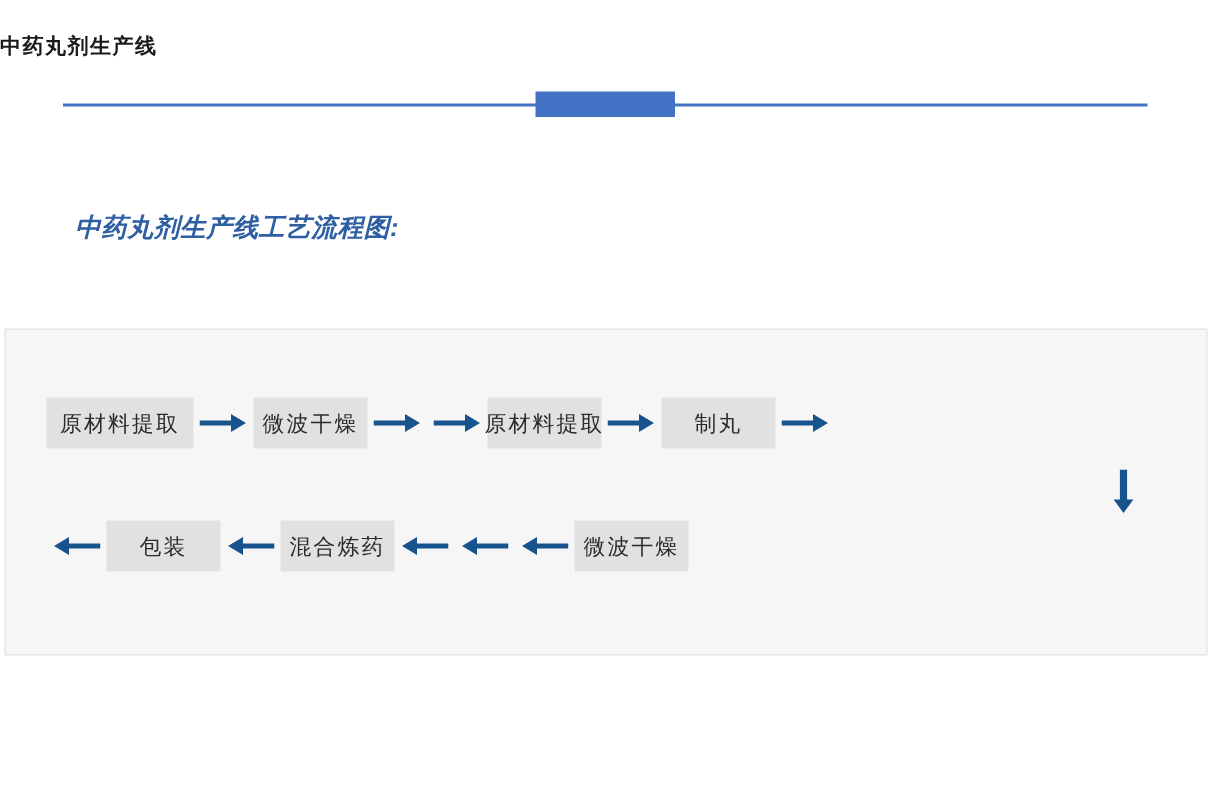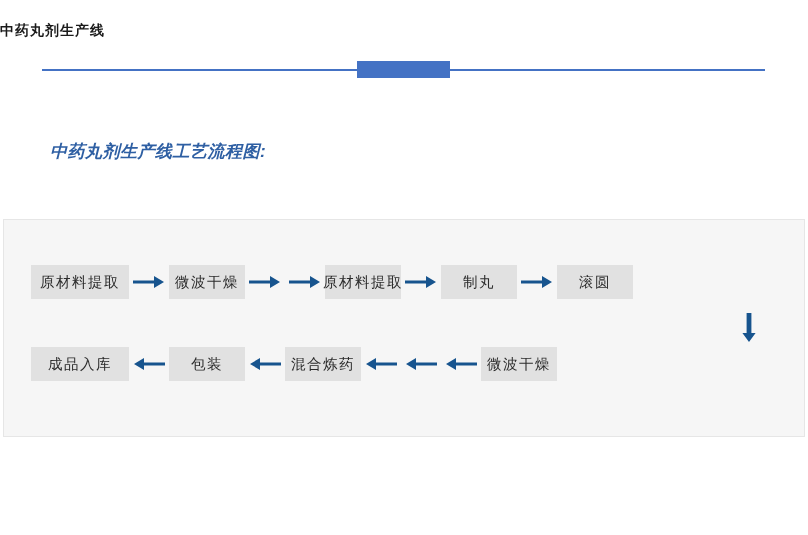--- a/index.html
+++ b/index.html
@@ -180,37 +180,31 @@
     <div class="flow-node w-92">
       <span>制丸</span>
     </div>
 
     <div class="arrow">
       <svg width="32" height="16" viewBox="0 0 32 16">
           <path d="M0 6.4 H21 V2 L31 8 L21 14 V9.6 H0 Z" fill="#17548e"></path>
         </svg>
     </div>
 
-    <div class="flow-node w-92">
-      <span>滚圆</span>
-    </div>
   </div>
 
   <div id="down-connector">
     <svg width="16" height="30" viewBox="0 0 16 30">
         <path d="M5.6 0 H10.4 V20 H14.6 L8 29 L1.4 20 H5.6 Z" fill="#17548e"></path>
       </svg>
   </div>
 
   <div class="flow-row" id="flow-row-2">
     <div style="width:11px;flex:0 0 auto;"></div>
 
-    <div class="flow-node w-98">
-      <span>成品入库</span>
-    </div>
 
     <div class="arrow">
       <svg width="32" height="16" viewBox="0 0 32 16">
           <path d="M32 6.4 H11 V2 L1 8 L11 14 V9.6 H32 Z" fill="#17548e"></path>
         </svg>
     </div>
 
     <div class="flow-node w-92">
       <span>包装</span>
     </div>

